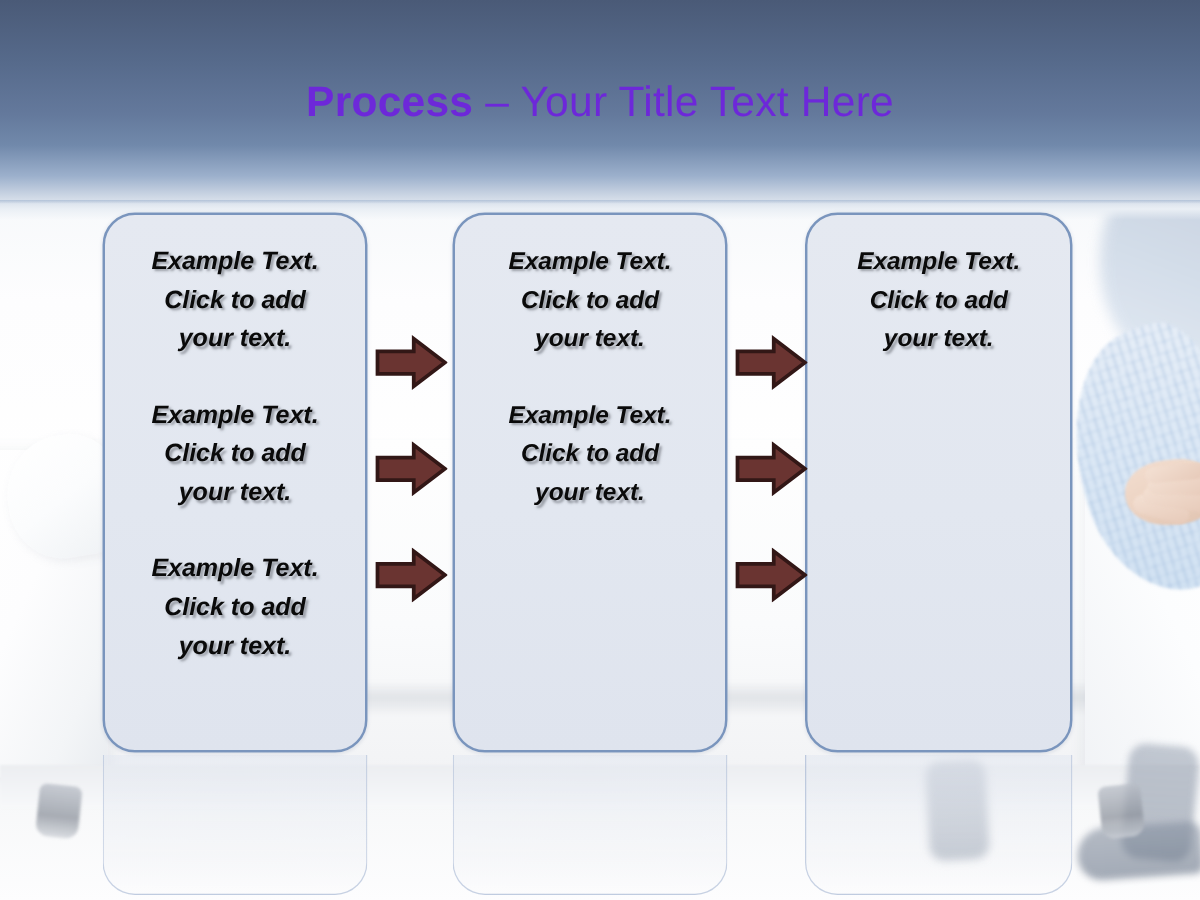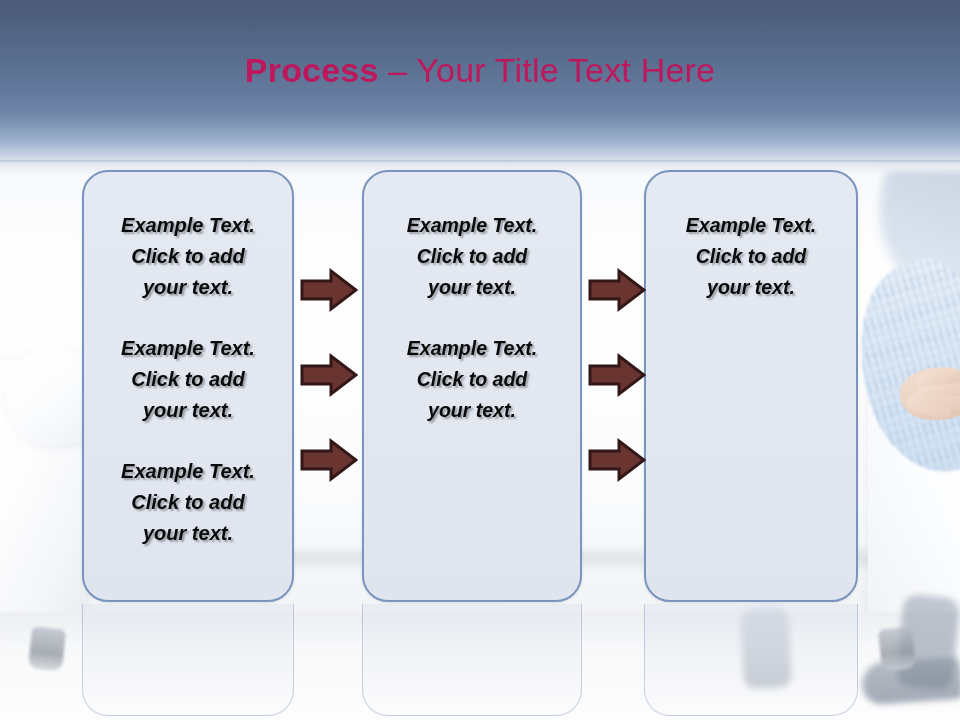--- a/index.html
+++ b/index.html
@@ -203,45 +203,45 @@
   }
   .header-hairline {
     position: absolute;
     left: 0; top: 160px;
     width: 960px; height: 3px;
     background: linear-gradient(to bottom, rgba(150,172,202,0.55), rgba(210,222,236,0.15));
   }
 
   .slide-title {
     position: absolute;
-    left: 0; top: 48px;
+    left: 0; top: 60px;
     width: 960px;
     text-align: center;
-    color: #be185d;
+    color: #6d28d9;
     font-size: 34px;
     line-height: 44px;
     letter-spacing: .2px;
     white-space: pre;
   }
   .slide-title .t-strong { font-weight: 700; }
   .slide-title .t-rest   { font-weight: 400; }
 
   
   .boxes-layer { position: absolute; left: 0; top: 0; width: 960px; height: 720px; }
 
   .proc-box {
     position: absolute;
     top: 170px;
     height: 432px;
     background: linear-gradient(to bottom, #e5e9f1 0%, #e2e7f0 55%, #dfe4ee 100%);
     border: 2px solid #7a95bd;
     border-radius: 26px;
     box-sizing: border-box;
     box-shadow: 0 1px 3px rgba(110,128,158,0.18);
-    padding: 38px 16px 0 16px;
+    padding: 22px 16px 0 16px;
     display: flex;
     flex-direction: column;
     align-items: center;
   }
   .proc-box.b1 { left: 82px;  width: 212px; }
   .proc-box.b2 { left: 362px; width: 220px; }
   .proc-box.b3 { left: 644px; width: 214px; }
 
   .proc-para {
     text-align: center;

